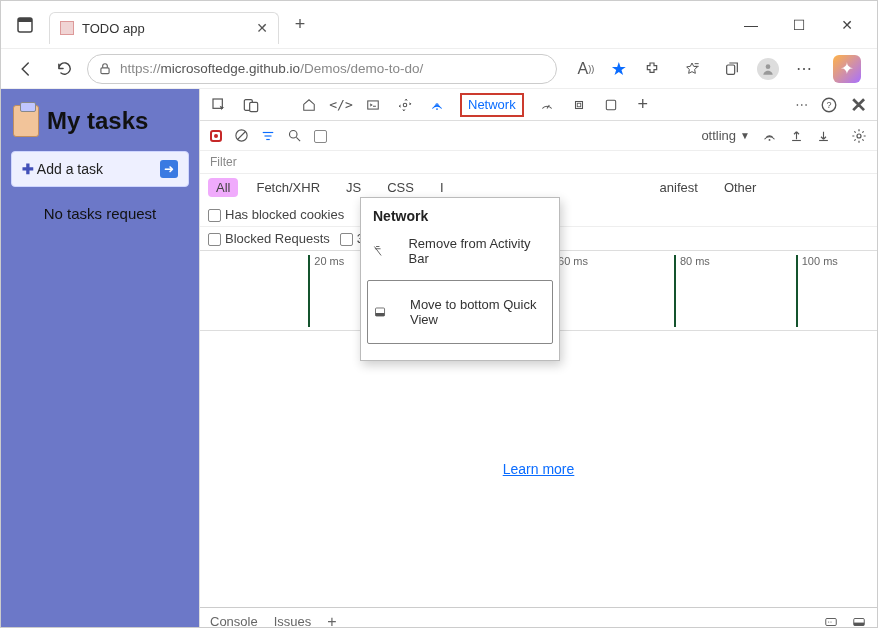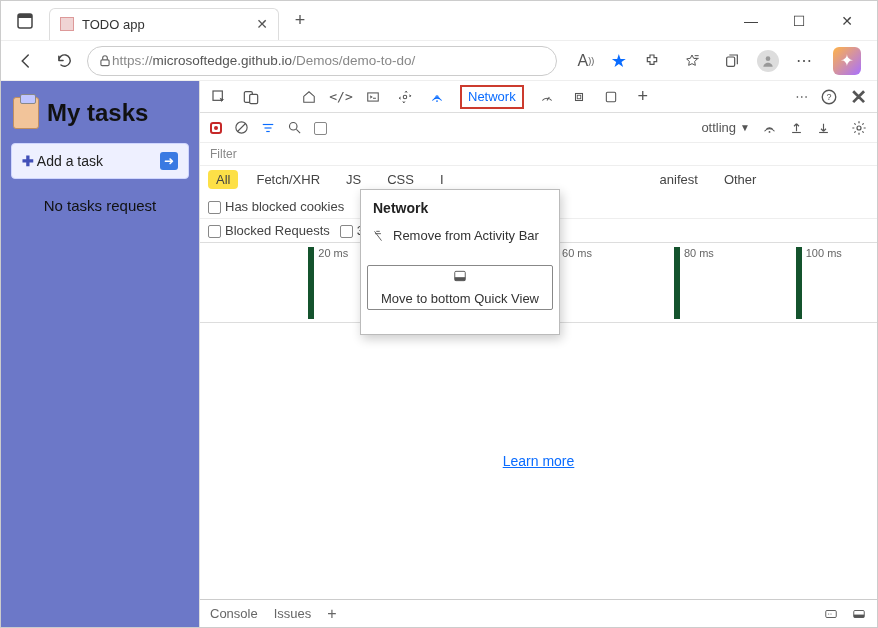--- a/index.html
+++ b/index.html
@@ -9,21 +9,21 @@
     font-size: 13px;
     background: #fff;
     color: #333;
     width: 878px;
     height: 628px;
     overflow: hidden;
     border: 1px solid #ccc;
   }
   
   .titlebar {
-    height: 40px;
+    height: 48px;
     display: flex;
     align-items: center;
     background: #fff;
     border-bottom: 1px solid #eee;
   }
   .titlebar .win-icon {
     width: 48px; display:flex; justify-content:center;
   }
   .tab {
     height: 32px;
@@ -63,21 +63,21 @@
   .iconbtn {
     width:30px; height:30px; display:flex; align-items:center; justify-content:center;
     color:#555; border-radius:4px; font-size:16px;
   }
   .addrbox {
     flex: 1;
     height: 30px;
     border: 1px solid #ccc;
     border-radius: 15px;
     display:flex; align-items:center;
-    padding: 12px 10px; 
+    padding: 12px 10px; gap:8px;
     color:#555;
   }
   .addrbox .url { font-size: 13.5px; }
   .addrbox .url .gray { color:#888; }
   .addr-right { display:flex; gap:10px; align-items:center; padding:0 6px;}
   .star { color:#0a6cff; font-size:18px; }
   .sparkle {
     width:28px;height:28px;border-radius:6px;background:linear-gradient(135deg,#ffb347,#a770ff);
     display:flex;align-items:center;justify-content:center;color:#fff;font-size:16px;
     margin-left:4px;
@@ -152,29 +152,29 @@
   .gear{ margin-left:8px;}
   .filterlabel{
     padding: 4px 10px; color:#888; font-size:12px; border-bottom:1px solid #eee;
   }
   .filterrow{
     display:flex; align-items:center; gap:10px; padding:4px 8px; flex-wrap:wrap;
     border-bottom:1px solid #eee;
     color:#444; font-size:13px;
   }
   .pill{ padding:2px 8px; border-radius:4px; }
-  .pill.active{ background:#fde047;text-align:center; }
+  .pill.active{ background:#f0abfc;text-align:center; }
   .chk{ width:13px;height:13px;border:1px solid #888;border-radius:2px;display:inline-block;vertical-align:middle;margin-right:4px;}
   
   .timeline{
     height:80px; border-bottom:1px solid #ddd; position:relative;
   }
   .timeline .tick{
     position:absolute; top:4px; font-size:11px; color:#666;
-    border-left:6px solid #14532d; height:72px; padding-left:4px;
+    border-left:2px solid #14532d; height:72px; padding-left:4px;
   }
   
   .nwempty{
     flex:1; display:flex; flex-direction:column; align-items:center; justify-content:center;
     color:#777; gap:10px; font-size:14px;
   }
   .nwempty a{ color:#0a6cff; text-decoration:underline;}
   .nwempty b{ color:#333;}
   
   .drawer{
@@ -188,23 +188,23 @@
     left: 359px; top: 108px;
     width: 200px;
     background:#fff;
     border:1px solid #bbb;
     box-shadow: 2px 4px 10px rgba(0,0,0,0.2);
     z-index: 50;
     padding:6px 0;
   }
   .ctxmenu .title{ font-weight:700; padding:4px 12px 8px; color:#222; font-size:14px;}
   .ctxmenu .mi{
-    display:flex;align-items:center;gap:8px;padding:4px 10px;font-size:13px;color:#333;
-  }
-  .ctxmenu .mi.sel{ border:1px solid #888; margin:18px 6px; border-radius:2px; padding:3px 6px;flex-direction:column;}
+    display:flex;align-items:center;gap:24px;padding:4px 10px;font-size:13px;color:#333;
+  }
+  .ctxmenu .mi.sel{ border:1px solid #888; margin:10px 6px; border-radius:2px; padding:16px 6px;}
   svg{ display:block;}
   .avatar{ width:22px;height:22px;border-radius:50%;background:#ddd; display:flex;align-items:center;justify-content:center;}
 </style>
 </head>
 <body>
 
 <div class="titlebar">
   <div class="win-icon">
     <svg width="16" height="16" viewBox="0 0 16 16">
         <rect x="1" y="1" width="14" height="14" rx="2" fill="none" stroke="#444" stroke-width="1.5"></rect>

